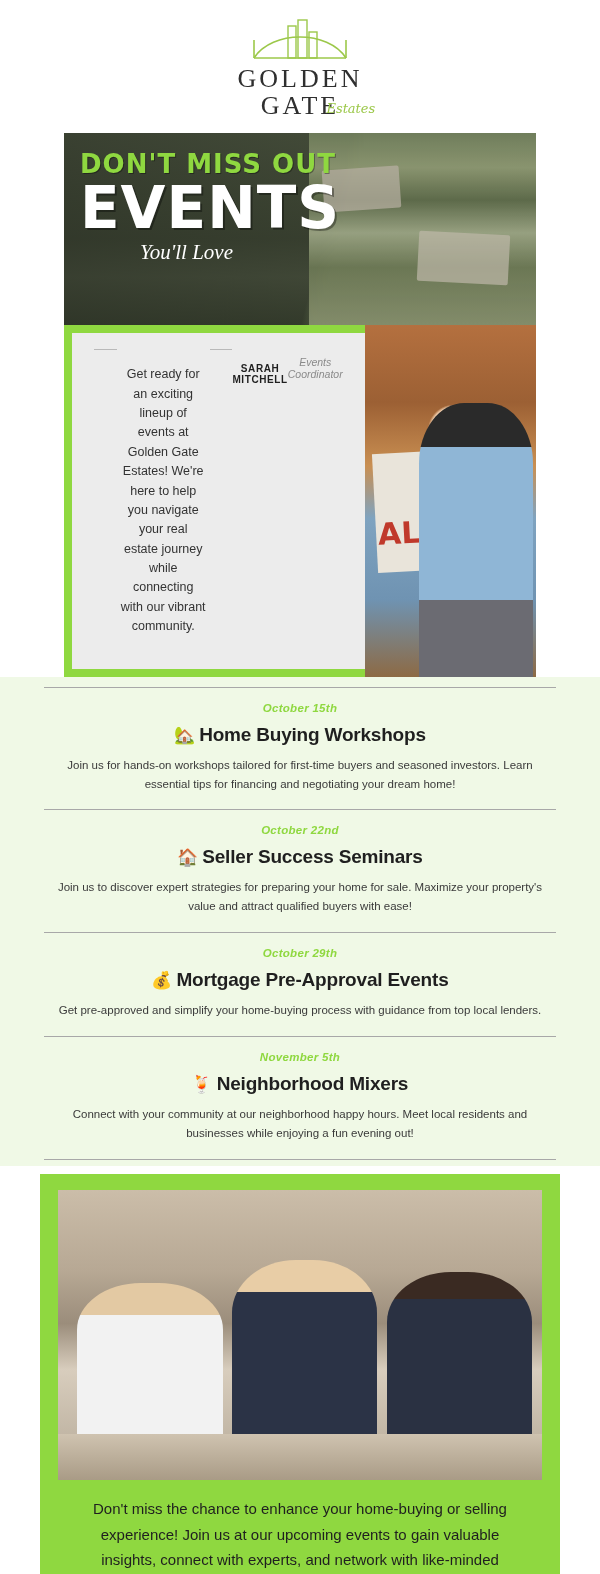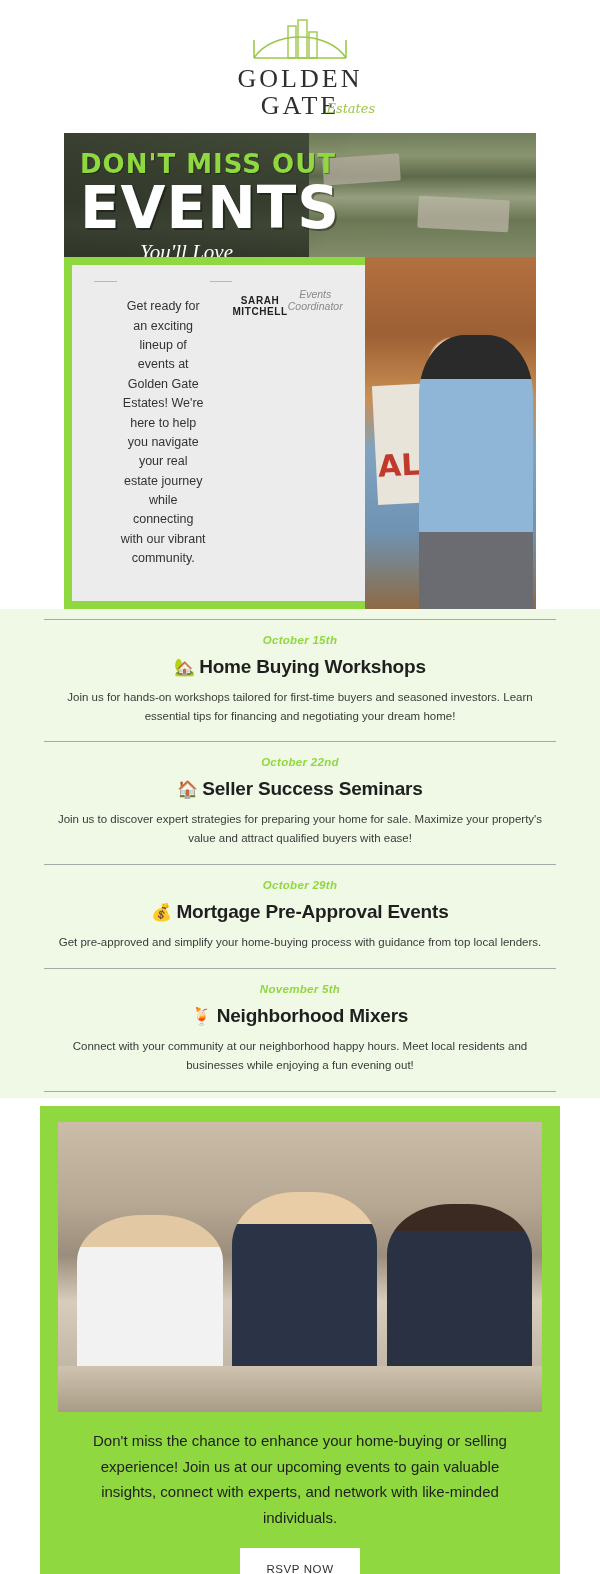--- a/index.html
+++ b/index.html
@@ -46,21 +46,21 @@
     color: #9cc84a;
     position: absolute;
     right: -36px;
     bottom: 4px;
     letter-spacing: 0;
   }
 
   
   .hero {
     position: relative;
-    height: 124px;
+    height: 192px;
     background:
       linear-gradient(105deg, rgba(40,45,35,0.82) 0%, rgba(40,45,35,0.72) 55%, rgba(40,45,35,0.12) 58%, rgba(40,45,35,0.05) 100%),
       linear-gradient(180deg, #8a9a72 0%, #6f7e5a 30%, #5e6b4c 55%, #7d8a68 75%, #4d5a3d 100%);
     overflow: hidden;
     margin: 0 64px 0 64px;
   }
   .hero-photo-right {
     position: absolute;
     right: 0; top: 0; bottom: 0; width: 48%;
     background:

